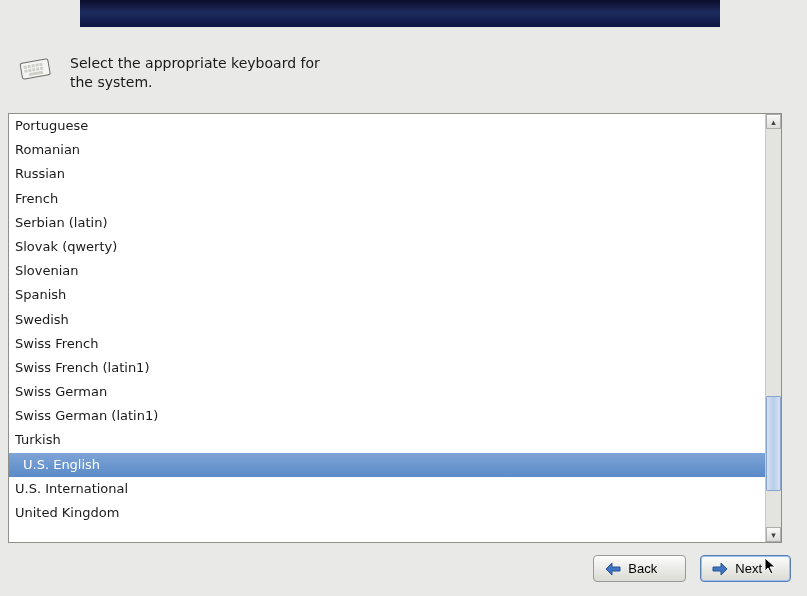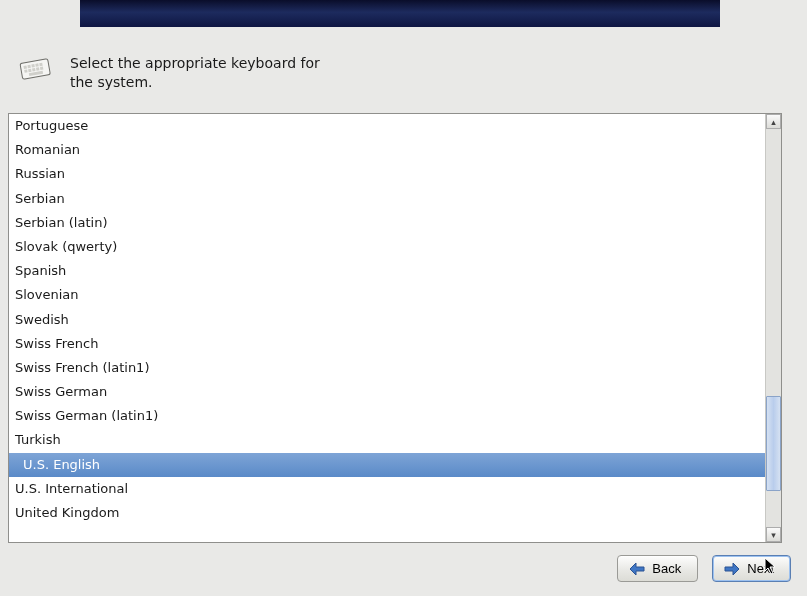--- a/index.html
+++ b/index.html
@@ -100,21 +100,21 @@
     }
     .footer {
       position: absolute;
       right: 16px;
       bottom: 14px;
       display: flex;
       gap: 14px;
     }
     .btn {
       min-width: 78px;
-      padding: 5px 16px 5px 10px;
+      padding: 5px 28px 5px 10px;
       border: 1px solid #9a9a96;
       border-radius: 4px;
       background: linear-gradient(to bottom, #fdfdfd 0%, #e7e7e3 60%, #dcdcd6 100%);
       display: inline-flex;
       align-items: center;
       gap: 6px;
       font-size: 13px;
       cursor: pointer;
       box-shadow: 0 1px 0 rgba(255,255,255,0.7) inset;
     }
@@ -158,25 +158,25 @@
     </svg>
   </span>
   <div class="instruction">Select the appropriate keyboard for the system.</div>
 </div>
 
 <div class="list-wrap">
   <div class="list" id="kb-list">
       <div class="item">Portuguese</div>
       <div class="item">Romanian</div>
       <div class="item">Russian</div>
-      <div class="item">Serbian</div>
+      <div class="item">French</div>
       <div class="item">Serbian (latin)</div>
       <div class="item">Slovak (qwerty)</div>
+      <div class="item">Slovenian</div>
       <div class="item">Spanish</div>
-      <div class="item">Slovenian</div>
       <div class="item">Swedish</div>
       <div class="item">Swiss French</div>
       <div class="item">Swiss French (latin1)</div>
       <div class="item">Swiss German</div>
       <div class="item">Swiss German (latin1)</div>
       <div class="item">Turkish</div>
       <div class="item selected">U.S. English</div>
       <div class="item">U.S. International</div>
       <div class="item">United Kingdom</div>
     </div>

